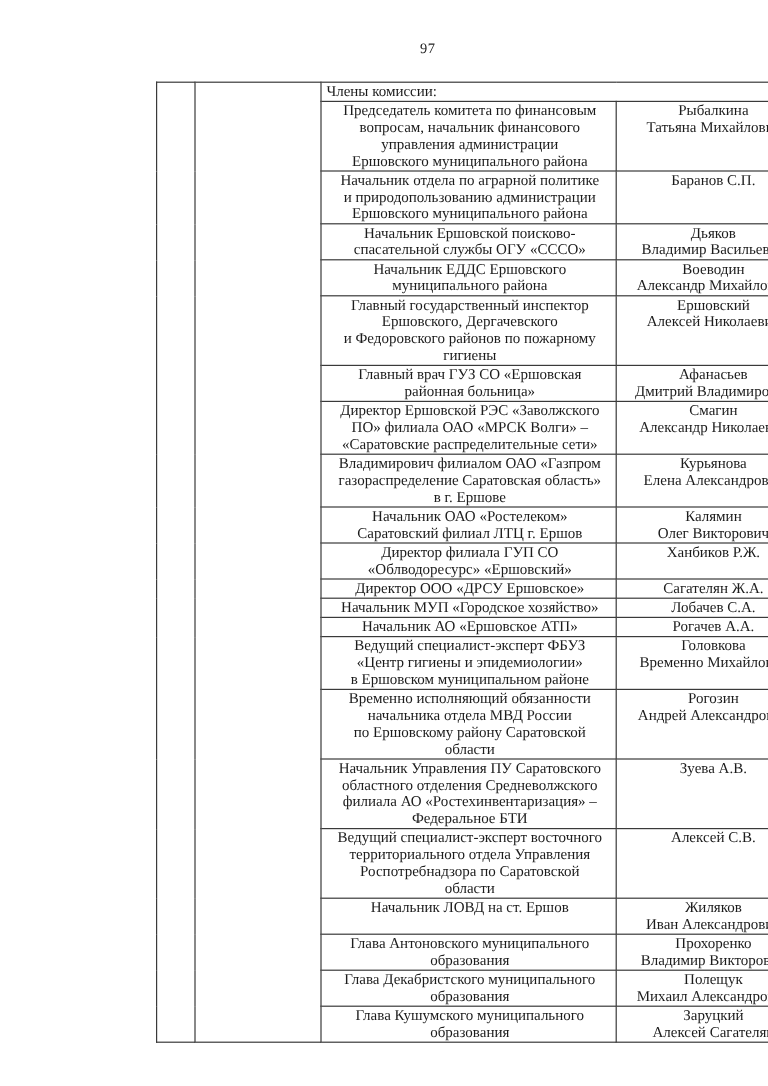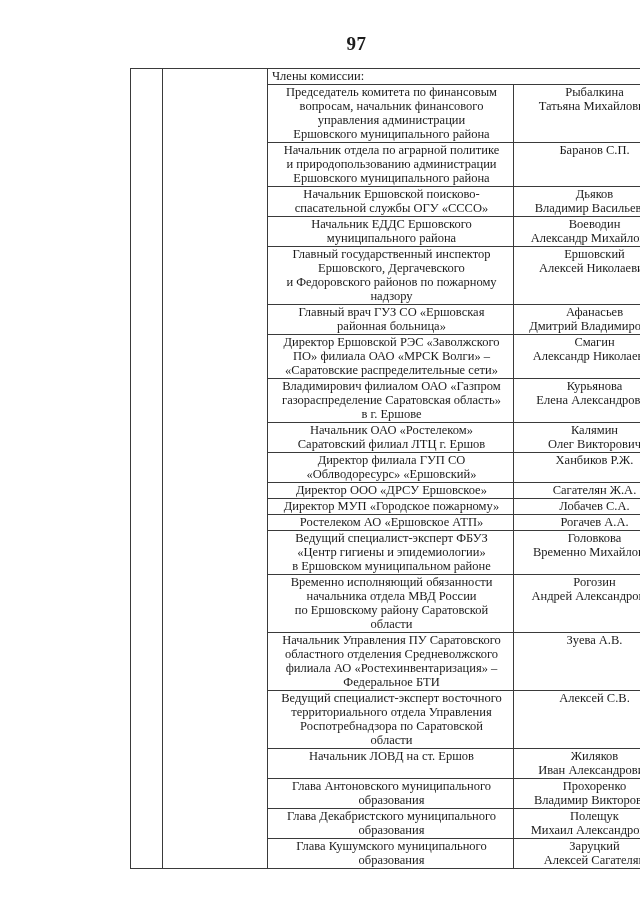--- a/index.html
+++ b/index.html
@@ -14,23 +14,22 @@
     font-family: "Liberation Serif", serif;
     color: #1c1c1c;
     overflow: hidden;
   }
   .page-number {
     position: absolute;
     top: 33px;
     left: 85px;
     width: 543px;
     text-align: center;
-    font-size: 19px;
+    font-size: 12px;
     letter-spacing: 0.5px;
-    font-weight: bold;
   }
   .doc-table {
     position: absolute;
     left: 101px;
     top: 68px;
     border-collapse: collapse;
     table-layout: fixed;
     width: 543px;
     margin-left: 29px;
   }
@@ -98,21 +97,21 @@
     <td class="pos-cell">Начальник ЕДДС Ершовского
 муниципального района</td>
     <td class="name-cell">Воеводин
 Александр Михайлович</td>
   </tr>
 
   <tr>
     <td class="pos-cell">Главный государственный инспектор
 Ершовского, Дергачевского
 и Федоровского районов по пожарному
-надзору</td>
+гигиены</td>
     <td class="name-cell">Ершовский
 Алексей Николаевич</td>
   </tr>
 
   <tr>
     <td class="pos-cell">Главный врач ГУЗ СО «Ершовская
 районная больница»</td>
     <td class="name-cell">Афанасьев
 Дмитрий Владимирович</td>
   </tr>
@@ -145,26 +144,26 @@
 «Облводоресурс» «Ершовский»</td>
     <td class="name-cell">Ханбиков Р.Ж.</td>
   </tr>
 
   <tr>
     <td class="pos-cell">Директор ООО «ДРСУ Ершовское»</td>
     <td class="name-cell">Сагателян Ж.А.</td>
   </tr>
 
   <tr>
-    <td class="pos-cell">Директор МУП «Городское пожарному»</td>
+    <td class="pos-cell">Начальник МУП «Городское хозяйство»</td>
     <td class="name-cell">Лобачев С.А.</td>
   </tr>
 
   <tr>
-    <td class="pos-cell">Ростелеком АО «Ершовское АТП»</td>
+    <td class="pos-cell">Начальник АО «Ершовское АТП»</td>
     <td class="name-cell">Рогачев А.А.</td>
   </tr>
 
   <tr>
     <td class="pos-cell">Ведущий специалист-эксперт ФБУЗ
 «Центр гигиены и эпидемиологии»
 в Ершовском муниципальном районе</td>
     <td class="name-cell">Головкова
 Временно Михайловна</td>
   </tr>

